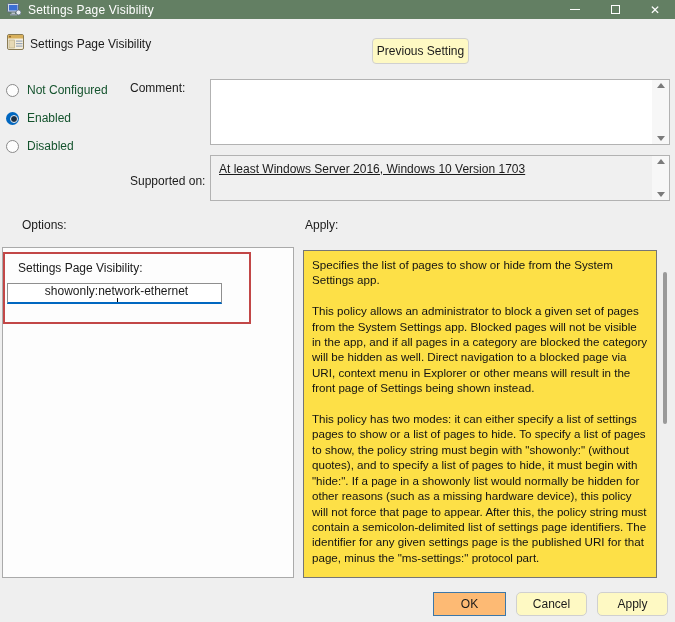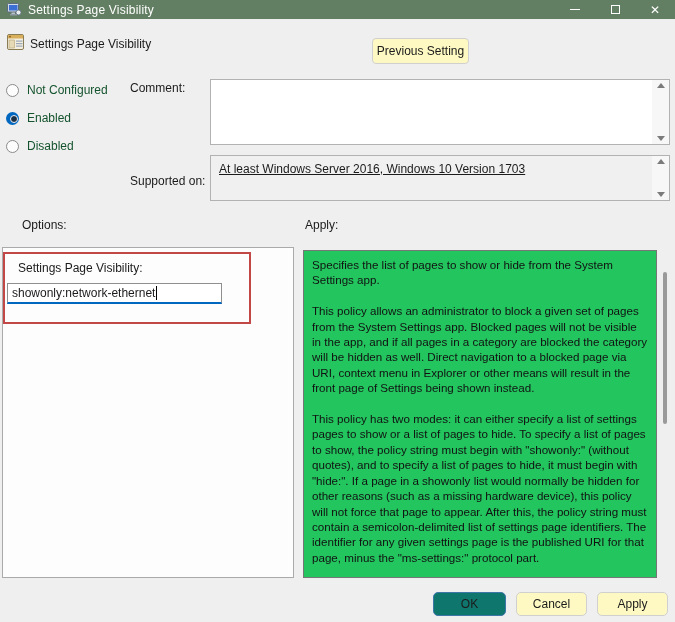--- a/index.html
+++ b/index.html
@@ -79,37 +79,37 @@
     background: #fdfdfd; border: 1px solid #aaaaaa;
   }
   .annotation-rect {
     position: absolute; left: 3px; top: 252px; width: 248px; height: 72px;
     border: 2px solid #c24747; pointer-events: none;
   }
   .option-field-label { position: absolute; left: 10px; top: 261px; color: #1b1b1b; margin-left: 8px; }
   .option-input {
     position: absolute; left: 7px; top: 283px; width: 215px; height: 21px;
     background: #ffffff; border: 1px solid #8f8f8f; border-bottom: 2px solid #0067c0;
-    display: flex; align-items: center; padding-left: 4px; font-size: 12px; color: #1b1b1b;
+    display: flex; align-items: center; padding-left: 4px; font-size: 12px; color: #1b1b1b; flex-direction: column;
   }
   .caret { display: inline-block; width: 1px; height: 14px; background: #000; margin-left: 1px; }
 
   .help-box {
     position: absolute; left: 303px; top: 250px; width: 354px; height: 328px;
-    background: #22c55e; border: 1px solid #767676;
+    background: #fde047; border: 1px solid #767676;
     padding: 6px 8px; overflow: hidden;
   }
   .help-text { white-space: pre-wrap; font-size: 11.6px; line-height: 15.4px; color: #121212; }
   .help-scroll-thumb {
     position: absolute; left: 663px; top: 272px; width: 4px; height: 152px;
     background: #9a9a9a; border-radius: 2px;
   }
 
   
-  .btn-ok { position: absolute; left: 433px; top: 592px; width: 73px; height: 24px; border: 1px solid #3d77a8; border-radius: 5px; background: #0f766e; }
+  .btn-ok { position: absolute; left: 433px; top: 592px; width: 73px; height: 24px; border: 1px solid #3d77a8; border-radius: 0; background: #fdba74; }
   .btn-cancel { position: absolute; left: 516px; top: 592px; width: 71px; height: 24px; border-radius: 5px; }
   .btn-apply { position: absolute; left: 597px; top: 592px; width: 71px; height: 24px; border-radius: 5px; }
 </style>
 </head>
 <body>
 
 <div class="window">
 
   <div class="titlebar">
     <svg class="titlebar-icon" viewBox="0 0 14 13">

